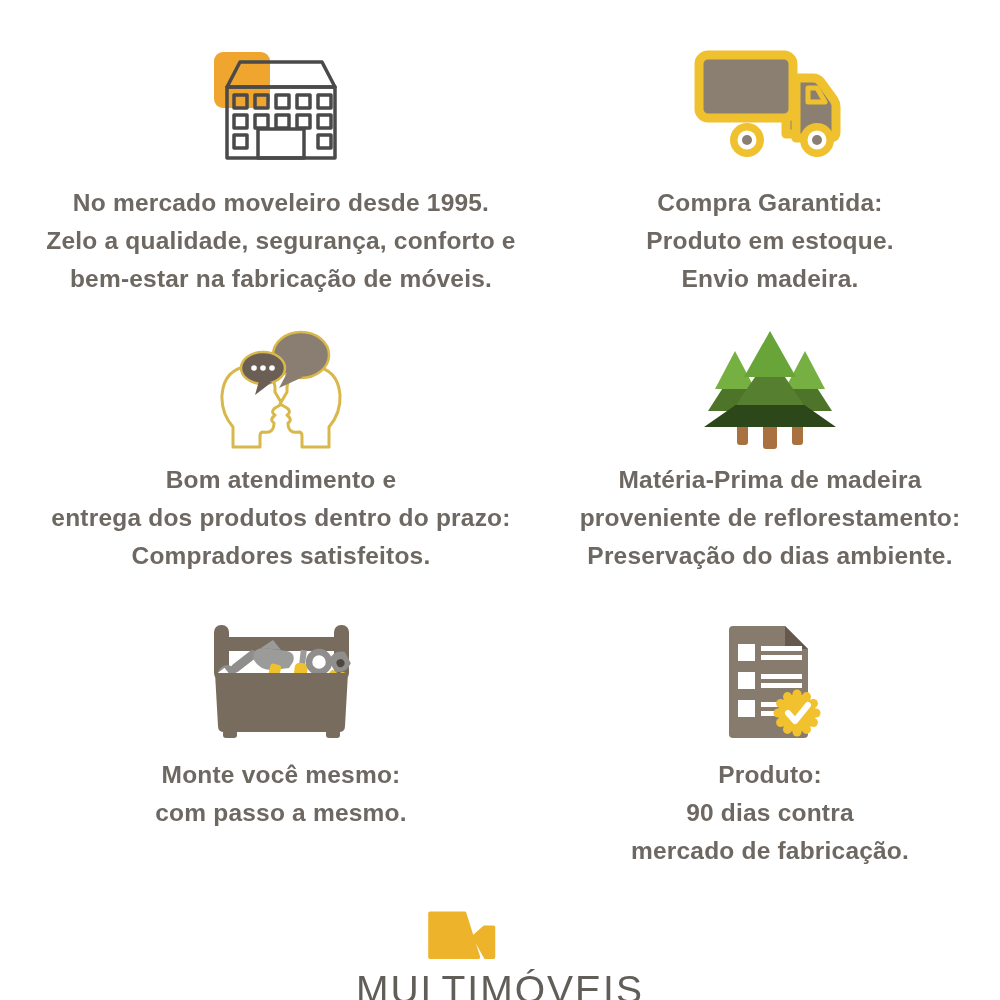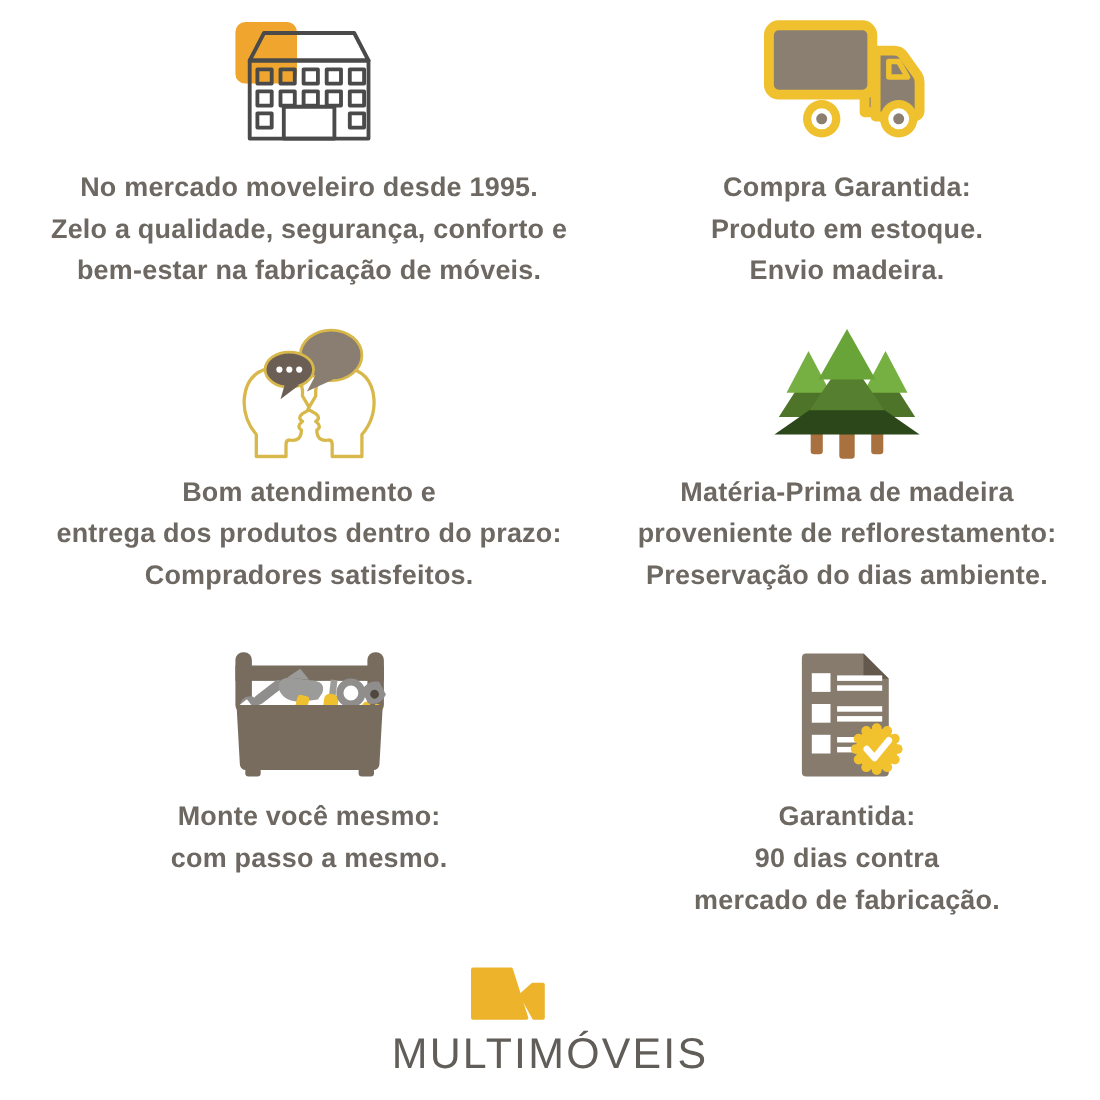--- a/index.html
+++ b/index.html
@@ -1,18 +1,18 @@
 <!DOCTYPE html>
 <html><head>
 <meta charset="utf-8">
 <style>
   * { margin: 0; padding: 0; box-sizing: border-box; }
   html, body { width: 1000px; height: 1000px; background: #ffffff; overflow: hidden; }
   body { font-family: "Liberation Sans", sans-serif; }
-  .page { width: 1000px; height: 1000px; padding-top: 16px; }
+  .page { width: 1000px; height: 1000px; padding-top: 48px; }
   .grid {
     display: grid;
     grid-template-columns: 562px 438px;
     grid-template-rows: 277px 295px 280px;
   }
   .cell {
     display: flex;
     flex-direction: column;
     align-items: center;
     justify-content: flex-start;
@@ -228,21 +228,21 @@
                 <circle cx="92" cy="74" r="4.5"></circle>
               <circle cx="101.5" cy="76.6" r="4.5"></circle>
                 <circle cx="108.4" cy="83.5" r="4.5"></circle>
               <circle cx="92" cy="93" r="19"></circle>
             </g>
             <polyline points="83,93 90,101 103,85" stroke="#ffffff" stroke-width="6" fill="none" stroke-linecap="round" stroke-linejoin="round"></polyline>
           </g>
         </svg>
       </div>
       <div class="caption">
-        <div>Garantida:</div>
+        <div>Produto:</div>
         <div>90 dias contra</div>
         <div>mercado de fabricação.</div>
       </div>
     </section>
 
   </div>
 
   <footer class="brand">
     <div class="brand-mark">
       <svg width="74" height="58" viewBox="0 0 64 50">

